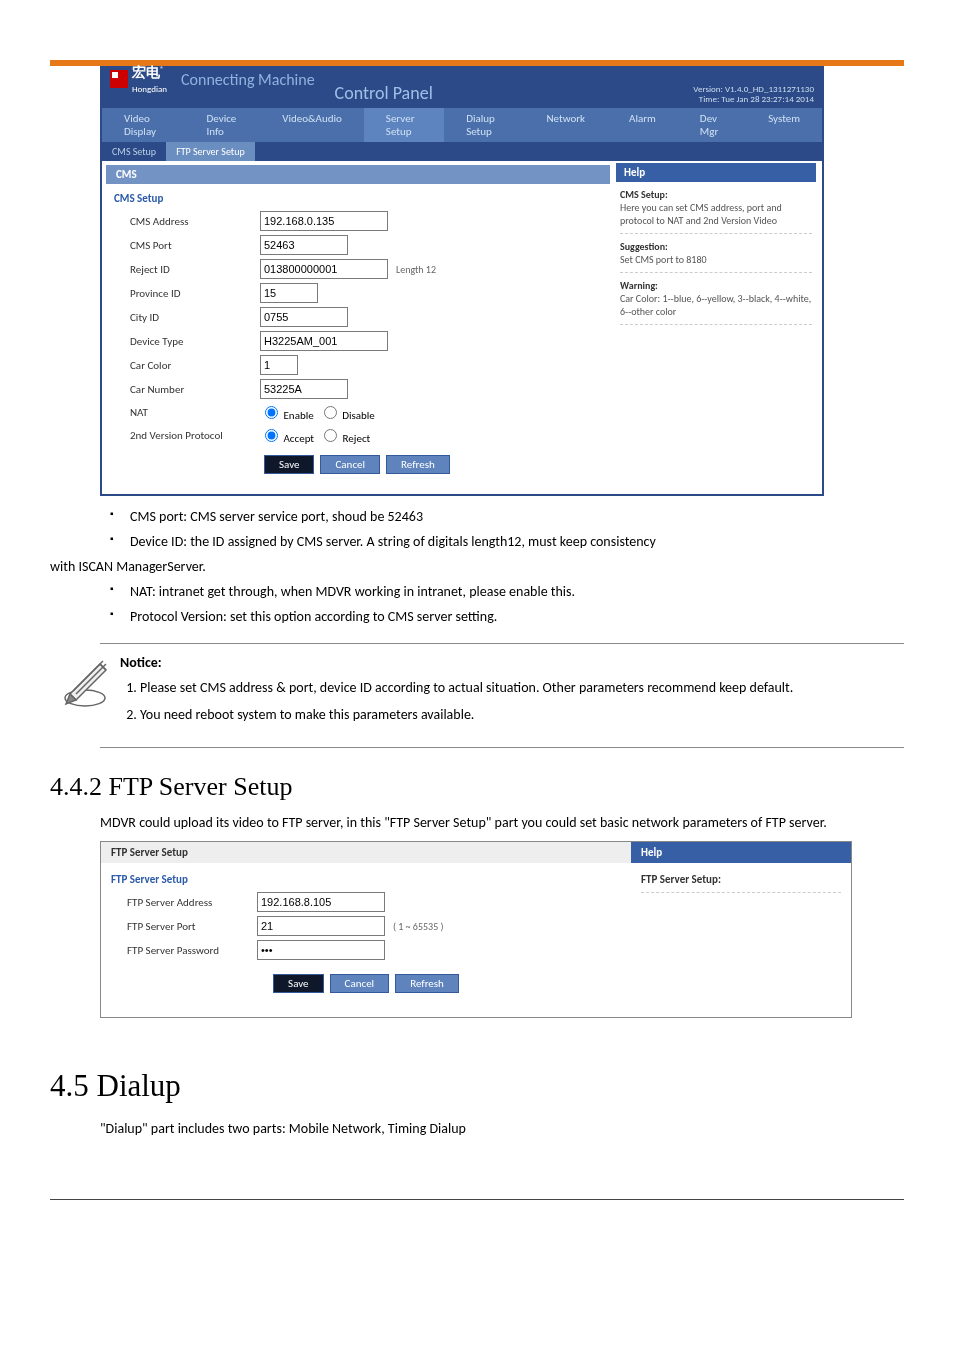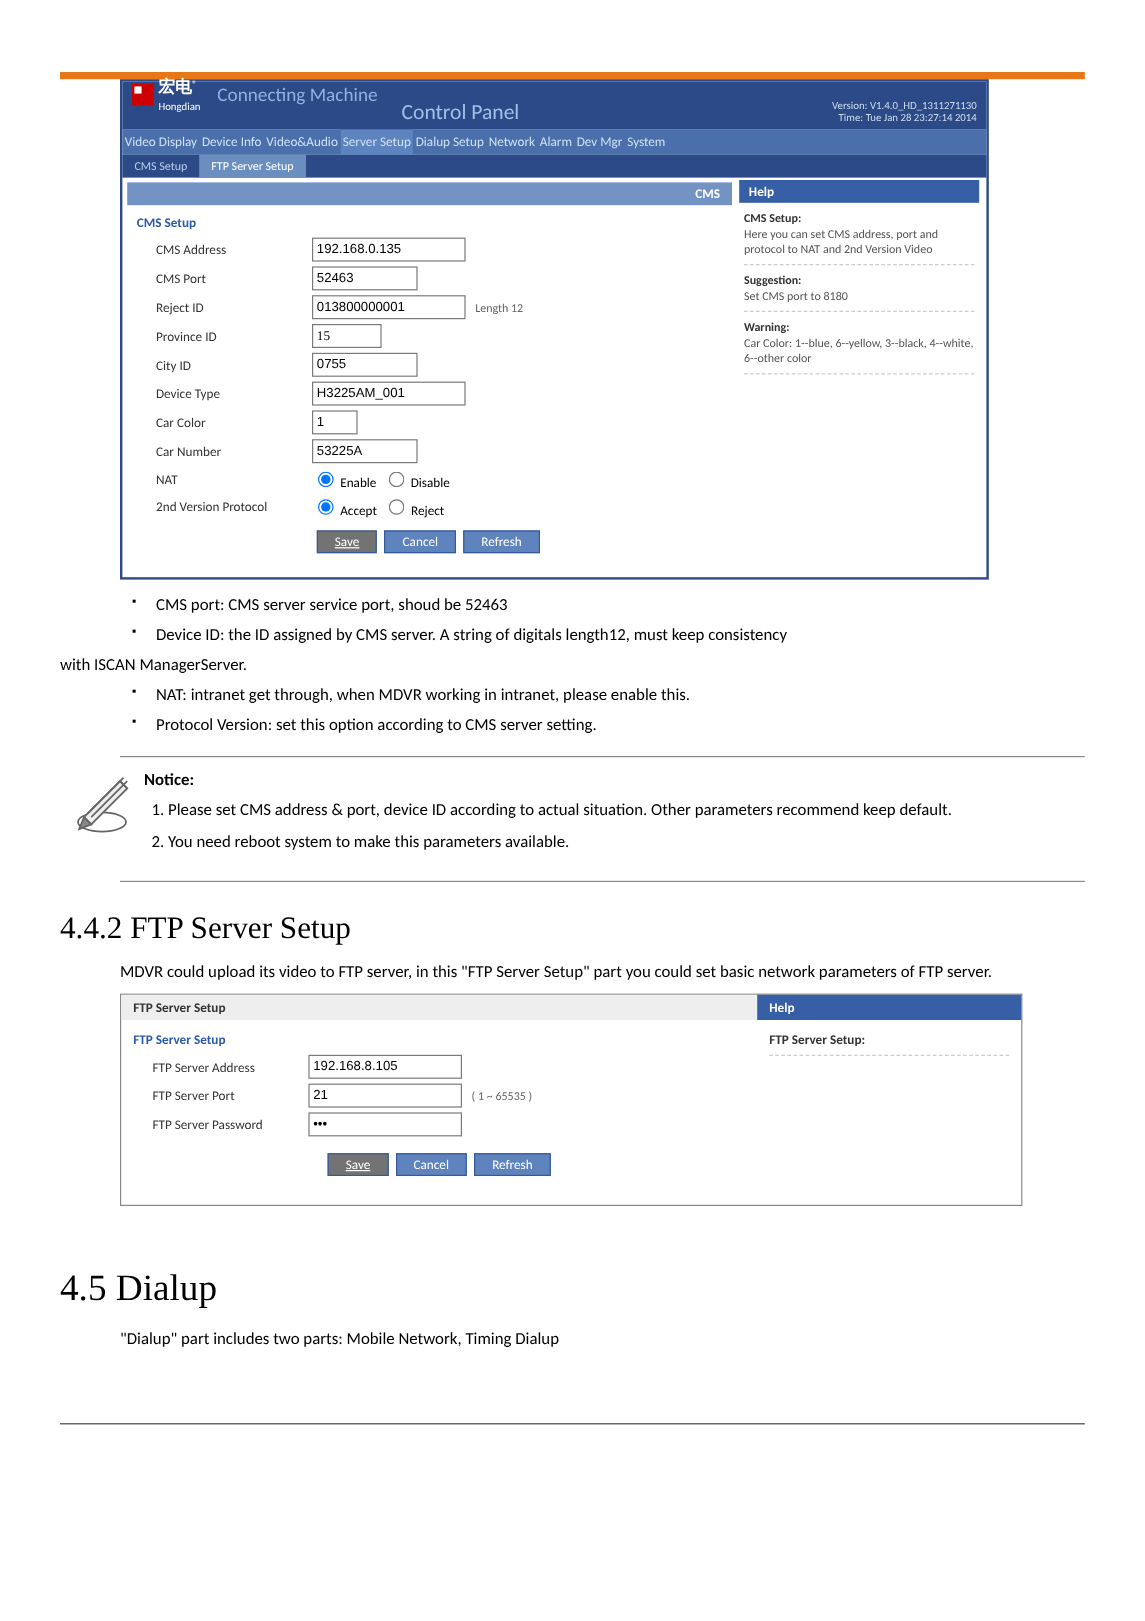--- a/index.html
+++ b/index.html
@@ -57,38 +57,37 @@
   .control-panel-title {
     color:#9fc0e8; font-size:18px; margin-left:6px;margin-top:28px;
   }
   .version-block{
     color:#cde; font-size:9px; text-align:right; line-height:1.1;
   }
   .tabs {
     background:#4a6faa; display:flex; font-size:11px;
   }
   .tab {
-    padding:4px 2px; color:#cfe1f5; cursor:pointer;
+    padding:4px 22px; color:#cfe1f5; cursor:pointer;
   }
   .tab.active{
     background:#5d84bf;
   }
   .sub-tabs{
     background:#2b4a87; display:flex; font-size:10px;
   }
   .sub-tab{
     padding:3px 10px; color:#b9cde6;
   }
   .sub-tab.active{
     background:#6b8ec0; color:#fff;
   }
   .cms-bar{
     background:#7393c5; color:#fff; padding:3px 10px; font-weight:bold; font-size:11px;
     margin:2px;
-    text-align:right;
   }
   .panel-body{
     display:flex; padding:2px;
   }
   .panel-left{
     flex:1; padding:8px 10px;
   }
   .panel-right{
     width:200px; padding:0 4px;
   }
@@ -108,32 +107,32 @@
   }
   .form-label{
     width:130px; color:#333; font-size:11px; padding-left:16px;
   }
   .form-input{
     border:1px solid #7a7a7a; padding:1px 3px; font-size:11px; height:16px;
     background:#fff;
   }
   .form-input.w150{width:120px;}
   .form-input.w80{width:80px;}
-  .form-input.w60{width:50px;font-family:Liberation Serif, serif;}
+  .form-input.w60{width:50px;}
   .form-input.w30{width:30px;}
   .form-after{font-size:10px; color:#666; margin-left:8px;}
   .radio-row{font-size:11px;}
   .btn-row{
     display:flex; gap:6px; margin:10px 0 10px 150px;
   }
   .btn{
     padding:2px 14px; font-size:11px; border:1px solid #345a9a; color:#fff;
     background:#5e83bd; cursor:pointer;
   }
-  .btn.save{background:#737373;text-decoration:underline;}
+  .btn.save{background:#0f172a;}
   .bullets{
     margin:10px 0 10px 50px; padding:0; list-style:none;
   }
   .bullets li{
     padding-left:30px; position:relative; margin:4px 0; line-height:1.5;
   }
   .bullets li::before{
     content:"▪"; position:absolute; left:10px; top:0; font-size:10px;
   }
   .bullets .wrap{padding-left:0;}

